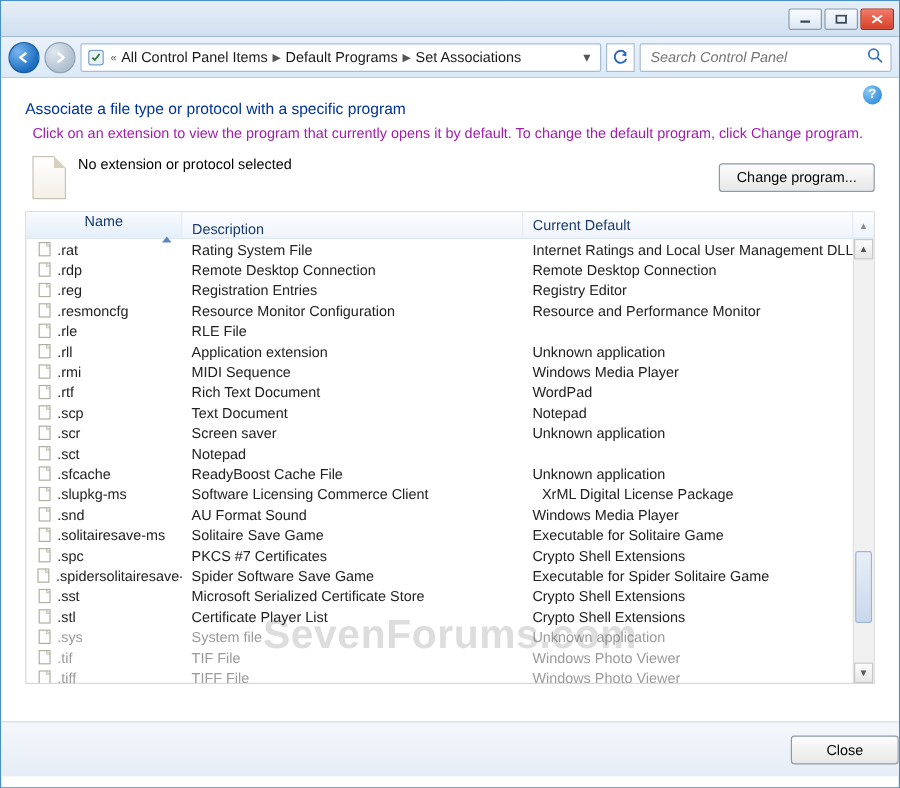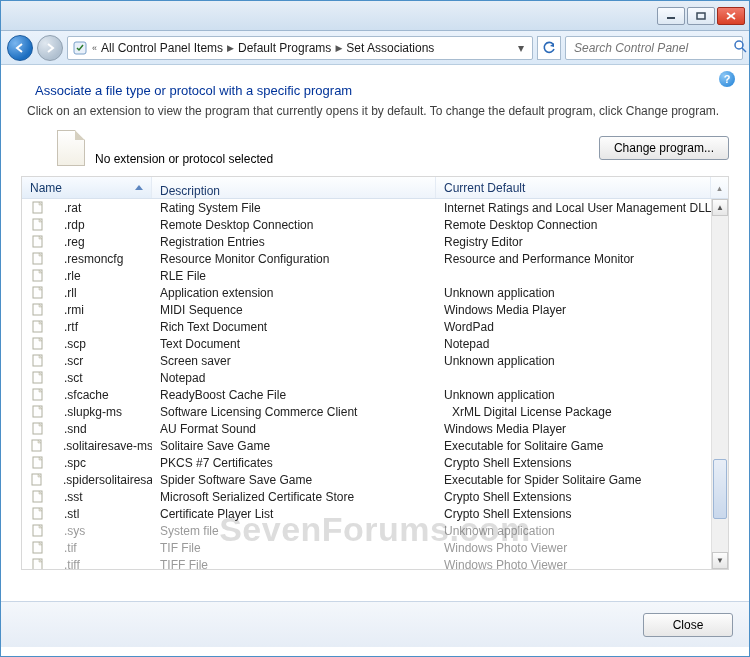--- a/index.html
+++ b/index.html
@@ -81,21 +81,21 @@
   .addr .sep{ color:#555; font-size:9px; }
   .addr .dd{ width:14px; text-align:center; color:#555; cursor:pointer; }
   .refresh{
     width:24px; height:24px;
     border:1px solid #a8bcd0;
     background:#fff;
     display:flex; align-items:center; justify-content:center;
     cursor:pointer;
   }
   .search{
-    width:178px; height:24px;
+    width:210px; height:24px;
     background:#fff;
     border:1px solid #a8bcd0;
     border-radius:2px;
     display:flex; align-items:center;
     padding:0 6px;
   }
   .search input{
     flex:1; border:0; outline:0;
     font-size:12px; font-style:italic; color:#888;
     background:transparent;
@@ -113,35 +113,35 @@
     width:16px; height:16px; border-radius:50%;
     background: radial-gradient(circle at 30% 30%, #8cc7f5, #1d7fd6);
     color:#fff; font-weight:bold; font-size:11px;
     display:flex; align-items:center; justify-content:center;
     cursor:pointer;
   }
   h1.page-title{
     font-size:13px;
     font-weight:normal;
     color:#003399;
-    margin:10px 0 6px 14px;
+    margin:10px 0 6px 0;
   }
   .instr{
-    color:#404040;
+    color:#a21caf;
     margin:0 0 12px 6px;
   }
   .sel-row{
     display:flex;
     align-items:center;
     justify-content:space-between;
     padding: 0 0 0 6px;
     margin-bottom:10px;
   }
   .sel-left{
-    display:flex; align-items:flex-end; gap:10px;margin-left:30px;
+    display:flex; align-items:flex-start; gap:10px;
   }
   .doc-ic{
     width:28px; height:36px;
     border:1px solid #c8c2b4;
     background:linear-gradient(#fff,#f3f0e6);
     position:relative;
   }
   .doc-ic::after{
     content:""; position:absolute; right:-1px; top:-1px;
     border-style:solid;
@@ -185,20 +185,21 @@
     padding:0 8px;
     border-right:1px solid #e4ebf4;
     color:#1b3a6d;
     cursor:pointer;
     display:flex; align-items:center; gap:6px;
     height:100%;
   }
   .th.sorted{
     color:#14396b;
     background:linear-gradient(#f8fbff,#e4eef9);
+    flex-direction:column;
   }
   .th.sorted .sort-ind{
     width:0;height:0;
     border-left:4px solid transparent;
     border-right:4px solid transparent;
     border-bottom:5px solid #5d86c0;
     margin-left:auto;
   }
   .th:nth-child(1){ width:130px; }
   .th:nth-child(2){ width:284px;align-items:flex-end; }
@@ -216,21 +217,21 @@
   }
   .row{
     display:flex;
     height:17px;
     align-items:center;
     font-size:12px;
     color:#222;
   }
   .row.disabled{ color:#9a9a9a; }
   .cell{ padding:0 8px; white-space:nowrap; overflow:hidden; text-overflow:ellipsis; }
-  .cell.c1{ width:130px; display:flex; align-items:center; gap:20px; }
+  .cell.c1{ width:130px; display:flex; align-items:center; gap:4px; }
   .cell.c2{ width:284px; }
   .cell.c3{ flex:1; }
   .fic{
     width:14px; height:14px;
     display:inline-flex; align-items:center; justify-content:center;
     font-size:10px;
   }
   
   .scroll-track{
     position:absolute;
@@ -258,21 +259,20 @@
     cursor:pointer;
   }
   
   .footer{
     height:46px;
     background:linear-gradient(#f4f7fb,#e6edf6);
     border-top:1px solid #c9d6e6;
     display:flex;
     justify-content:flex-end;
     align-items:center;
-    padding-right:16px;
   }
   
   .watermark{
     position:absolute;
     left:50%; top:510px;
     transform:translateX(-50%);
     font-size:34px;
     font-weight:700;
     color:rgba(100,100,100,0.22);
     pointer-events:none;

